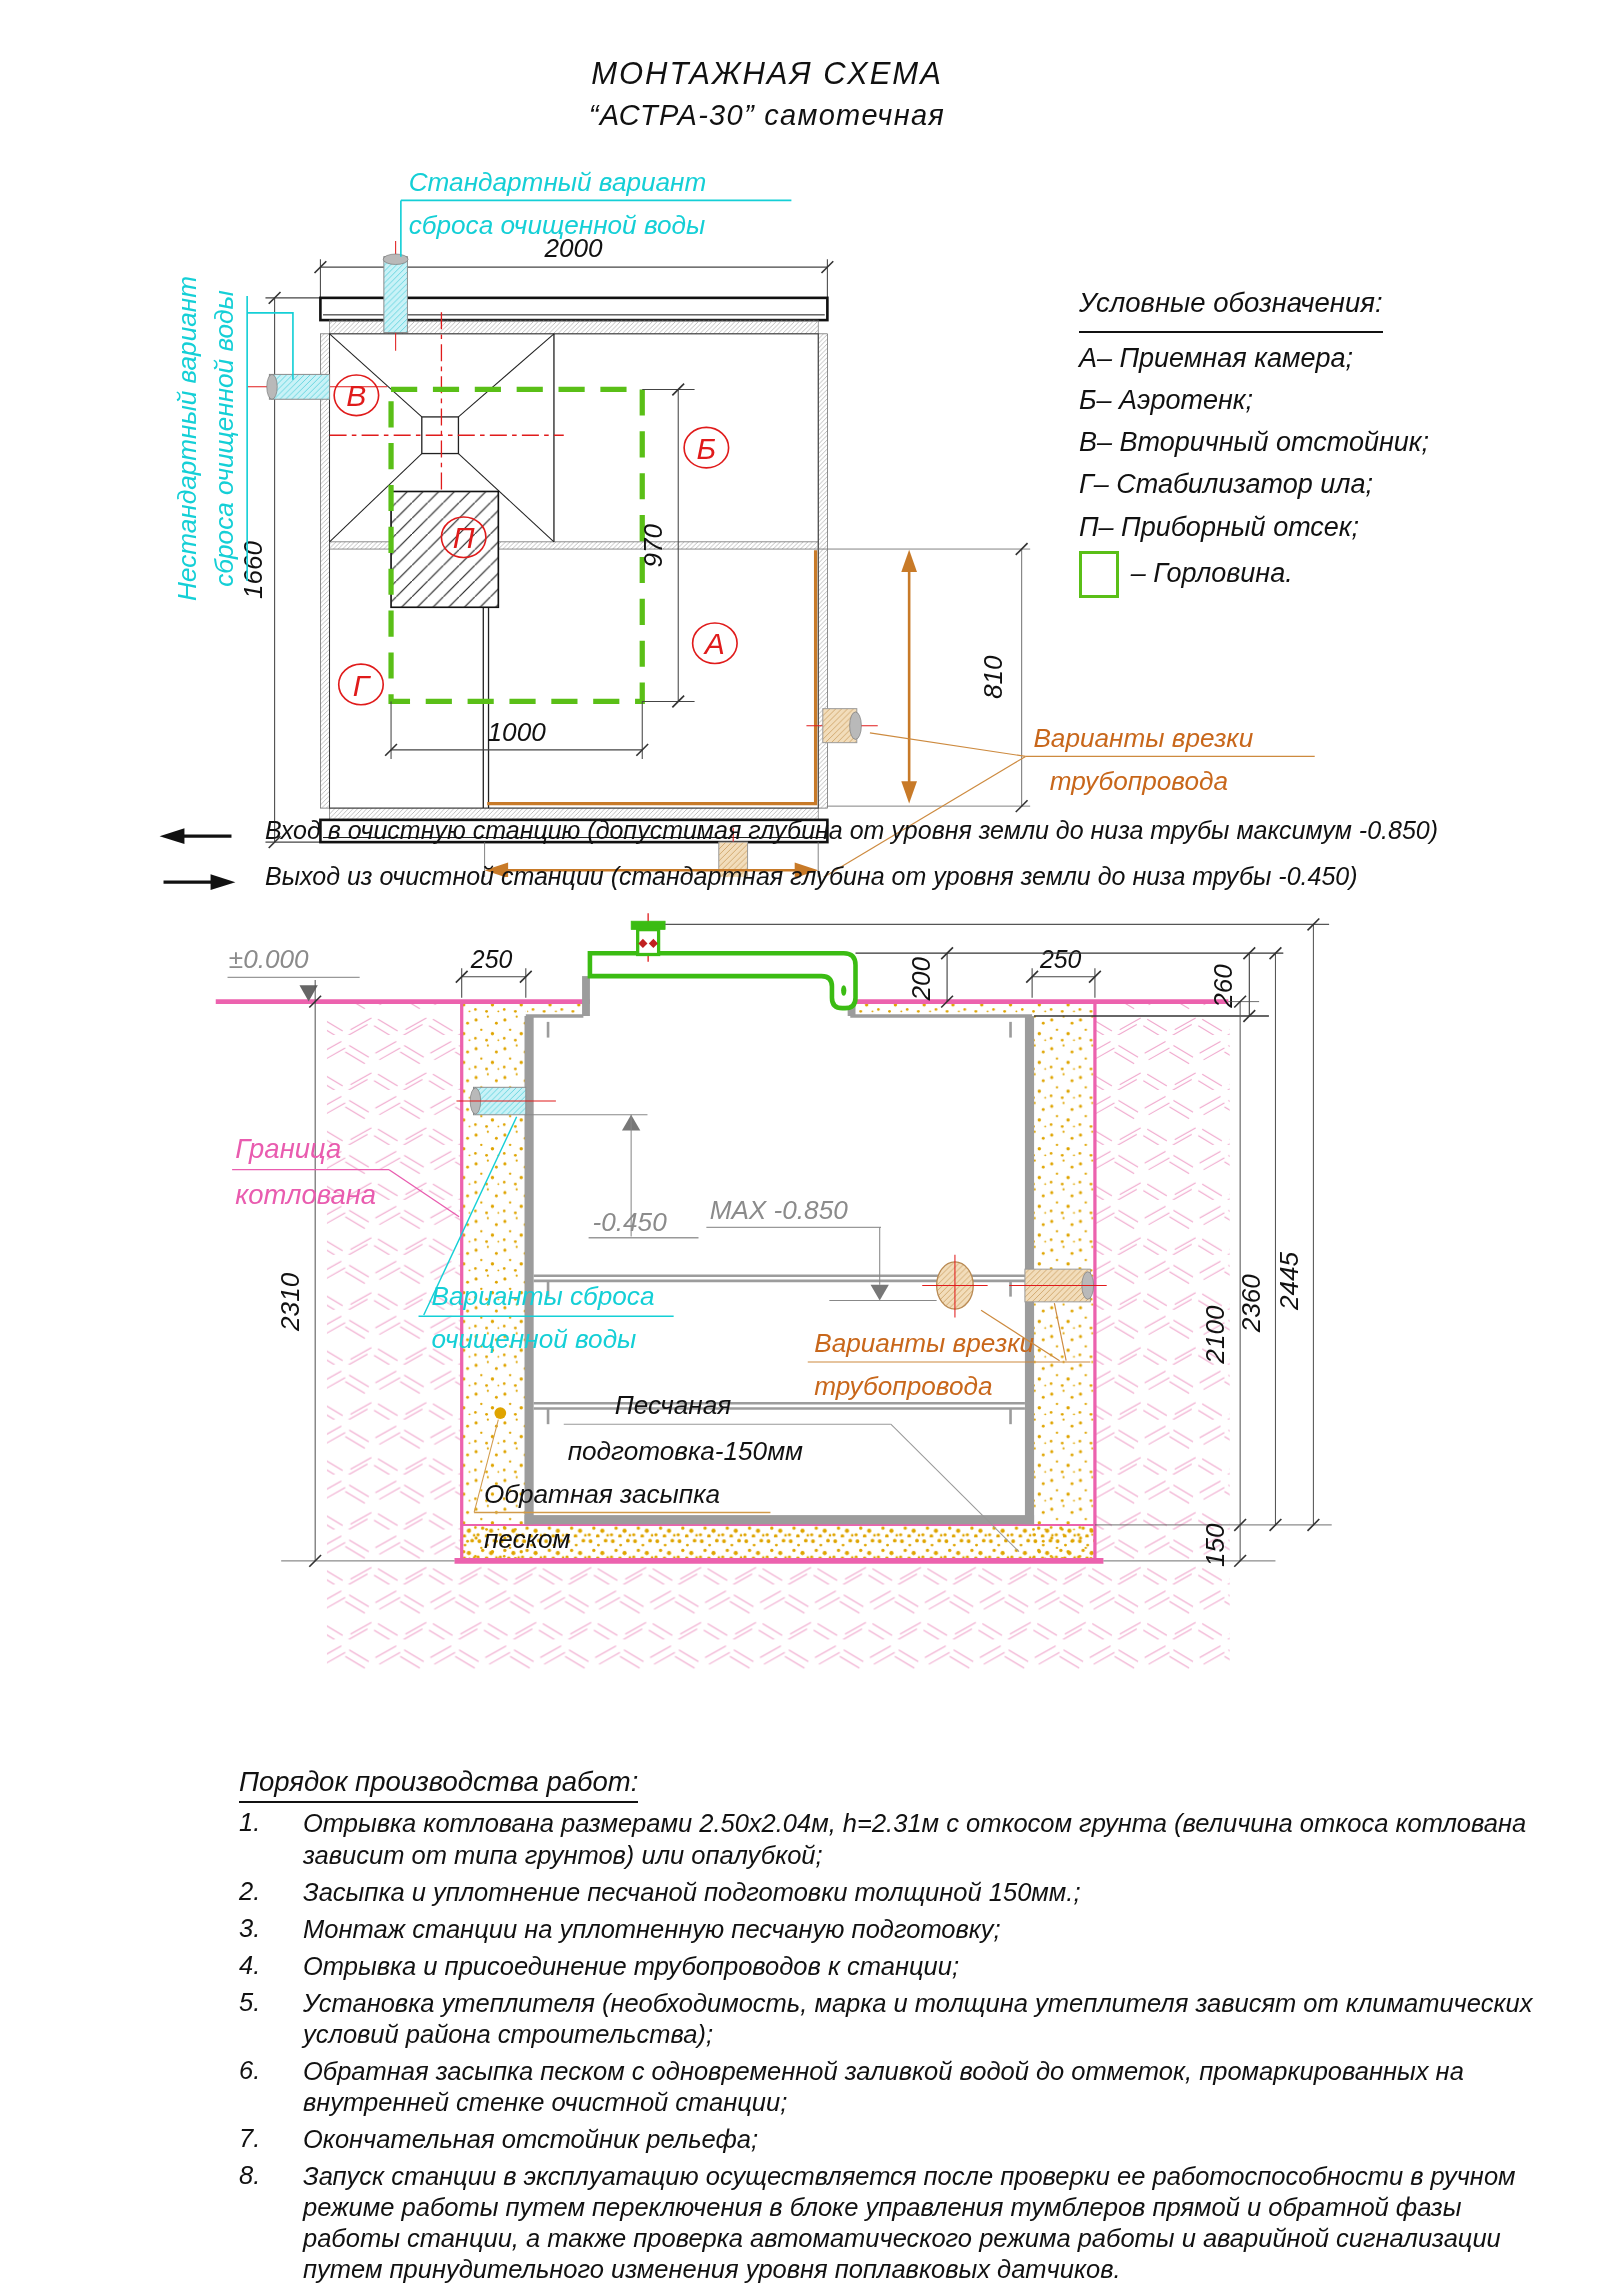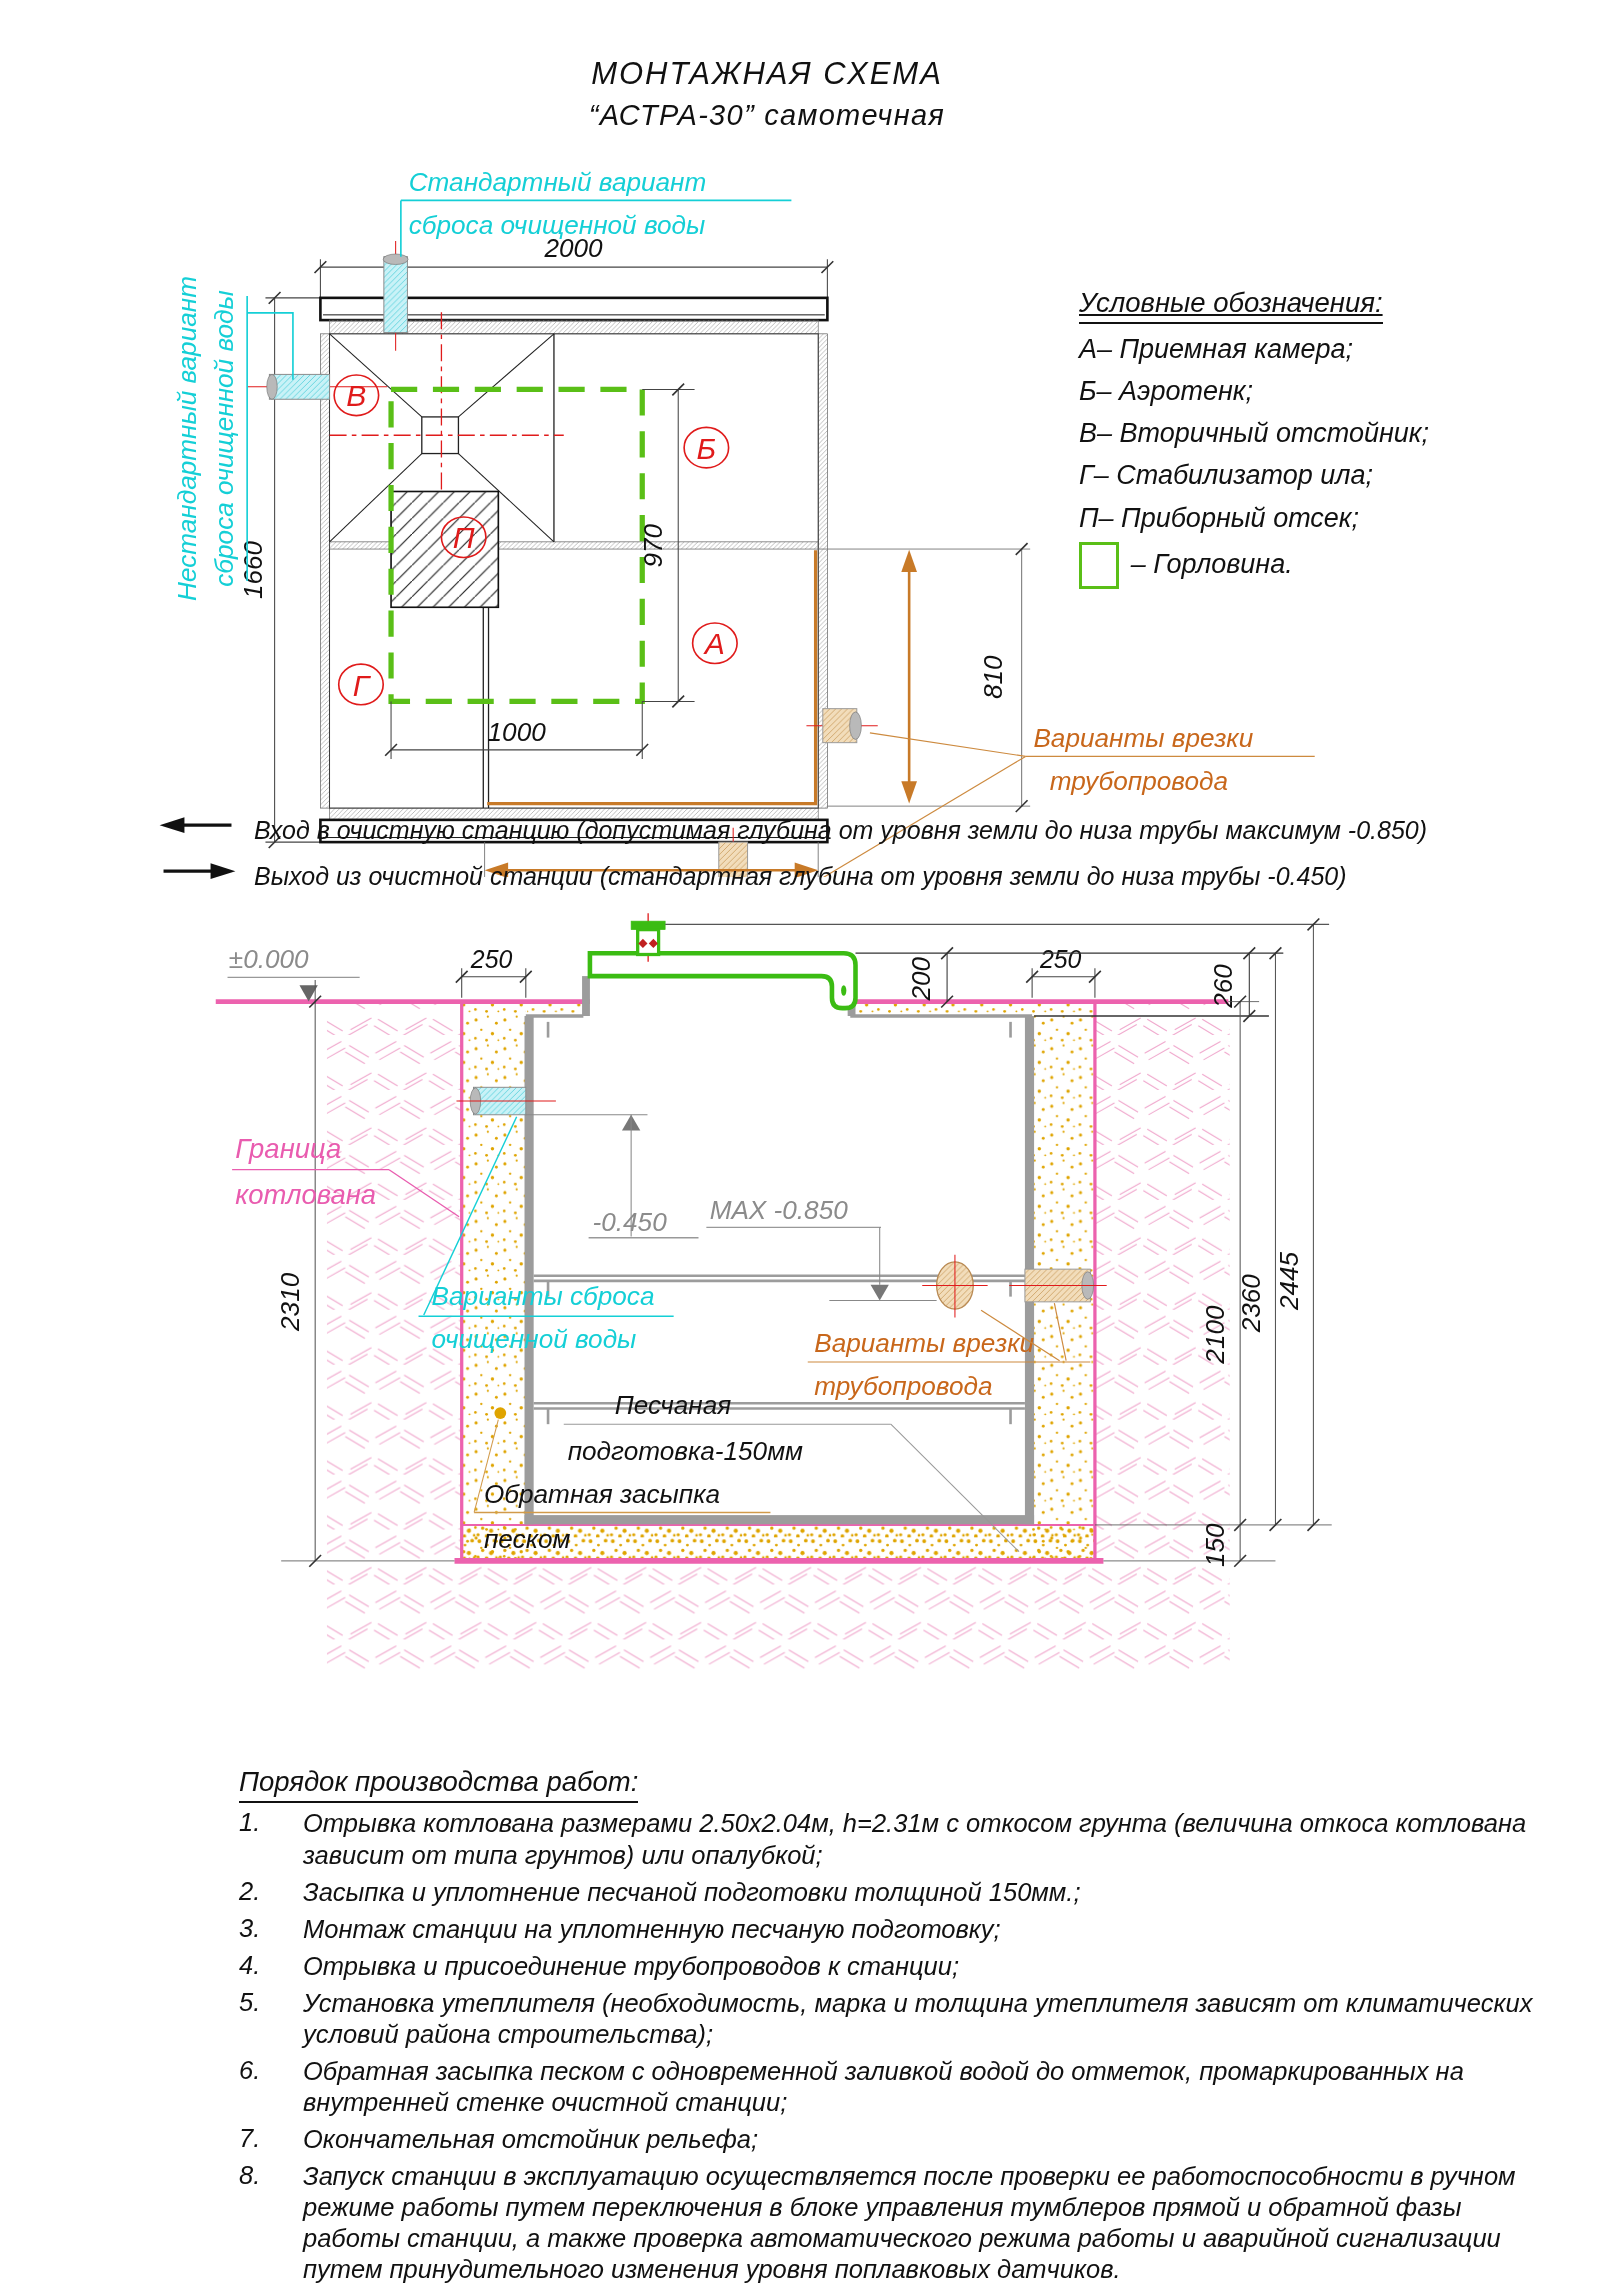--- a/index.html
+++ b/index.html
@@ -3,26 +3,26 @@
 <meta charset="utf-8">
 <style>
   html,body{margin:0;padding:0;background:#fff;}
   .page{position:relative;width:1534px;height:2295px;background:#fff;overflow:hidden;
         font-family:"Liberation Sans",sans-serif;color:#111;}
   .abs{position:absolute;}
   .ttl1{width:100%;text-align:center;top:56px;left:0;font:italic 31px "Liberation Sans",sans-serif;letter-spacing:2px;}
   .ttl2{width:100%;text-align:center;top:99px;left:0;font:italic 29px "Liberation Sans",sans-serif;letter-spacing:1.3px;}
   
   .legend{left:1079px;top:287px;width:393px;}
-  .legend .lt{font:italic 27.5px "Liberation Sans",sans-serif;display:inline-block;border-bottom:2px solid #111;padding-bottom:3px;text-decoration:underline;}
+  .legend .lt{font:italic 27.5px "Liberation Sans",sans-serif;display:inline-block;border-bottom:2px solid #111;padding-bottom:12px;}
   .legend .li{font:italic 27px "Liberation Sans",sans-serif;margin-top:8.5px;line-height:1.25;}
   .legend .neckrow{display:flex;align-items:center;gap:11.8px;margin-top:6.5px;text-align:right;}
   .neck-sq{width:34px;height:41px;border:3.9px solid #5abf17;flex:none;}
   
-  .fnote{display:flex;align-items:flex-start;gap:17px;font:italic 25px "Liberation Sans",sans-serif;white-space:nowrap;}
+  .fnote{display:flex;align-items:flex-end;gap:28px;font:italic 25px "Liberation Sans",sans-serif;white-space:nowrap;}
   .fn1{left:158px;top:816px;}
   .fn2{left:158px;top:862px;}
   
   .work{left:239px;top:1766px;width:1305px;}
   .work .wt{font:italic 27.5px "Liberation Sans",sans-serif;display:inline-block;border-bottom:2px solid #111;padding-bottom:2.6px;}
   .work .row{display:flex;margin-top:5.9px;}
   .work .num{flex:none;width:64px;font:italic 25.5px "Liberation Sans",sans-serif;}
   .work .txt{flex:1;font:italic 25.5px "Liberation Sans",sans-serif;line-height:1.22;}
   
   .dtxt{font:italic 38px "Liberation Sans",sans-serif;fill:#111;}

